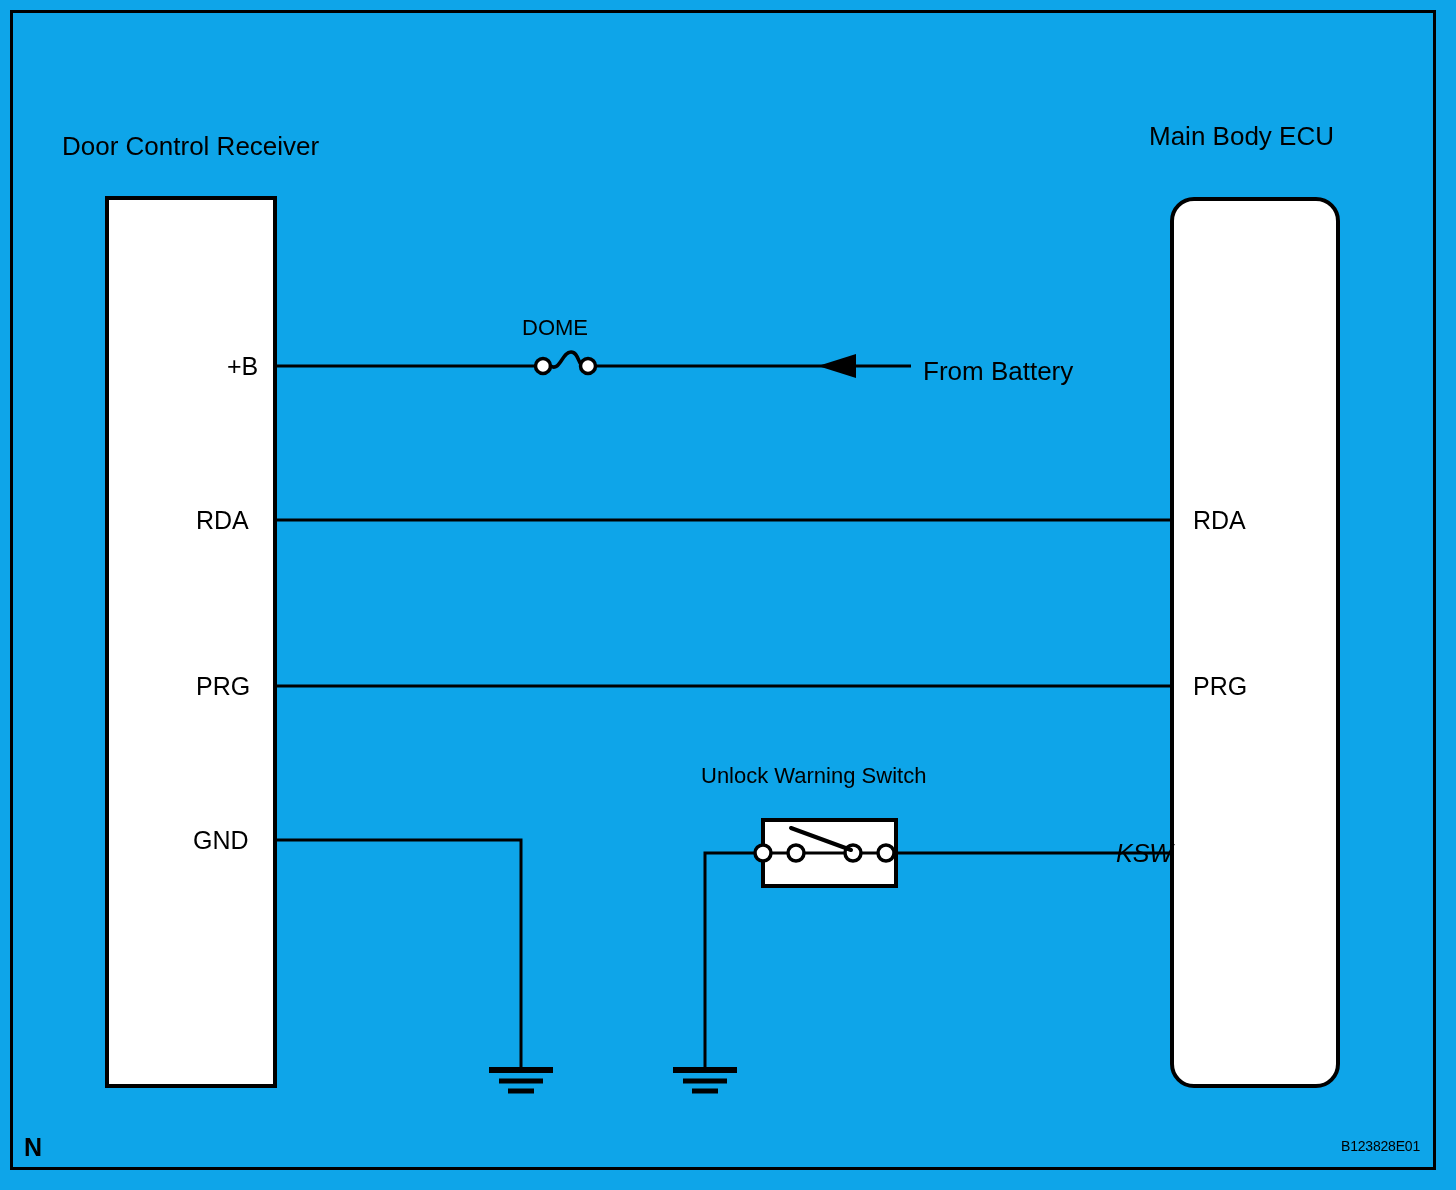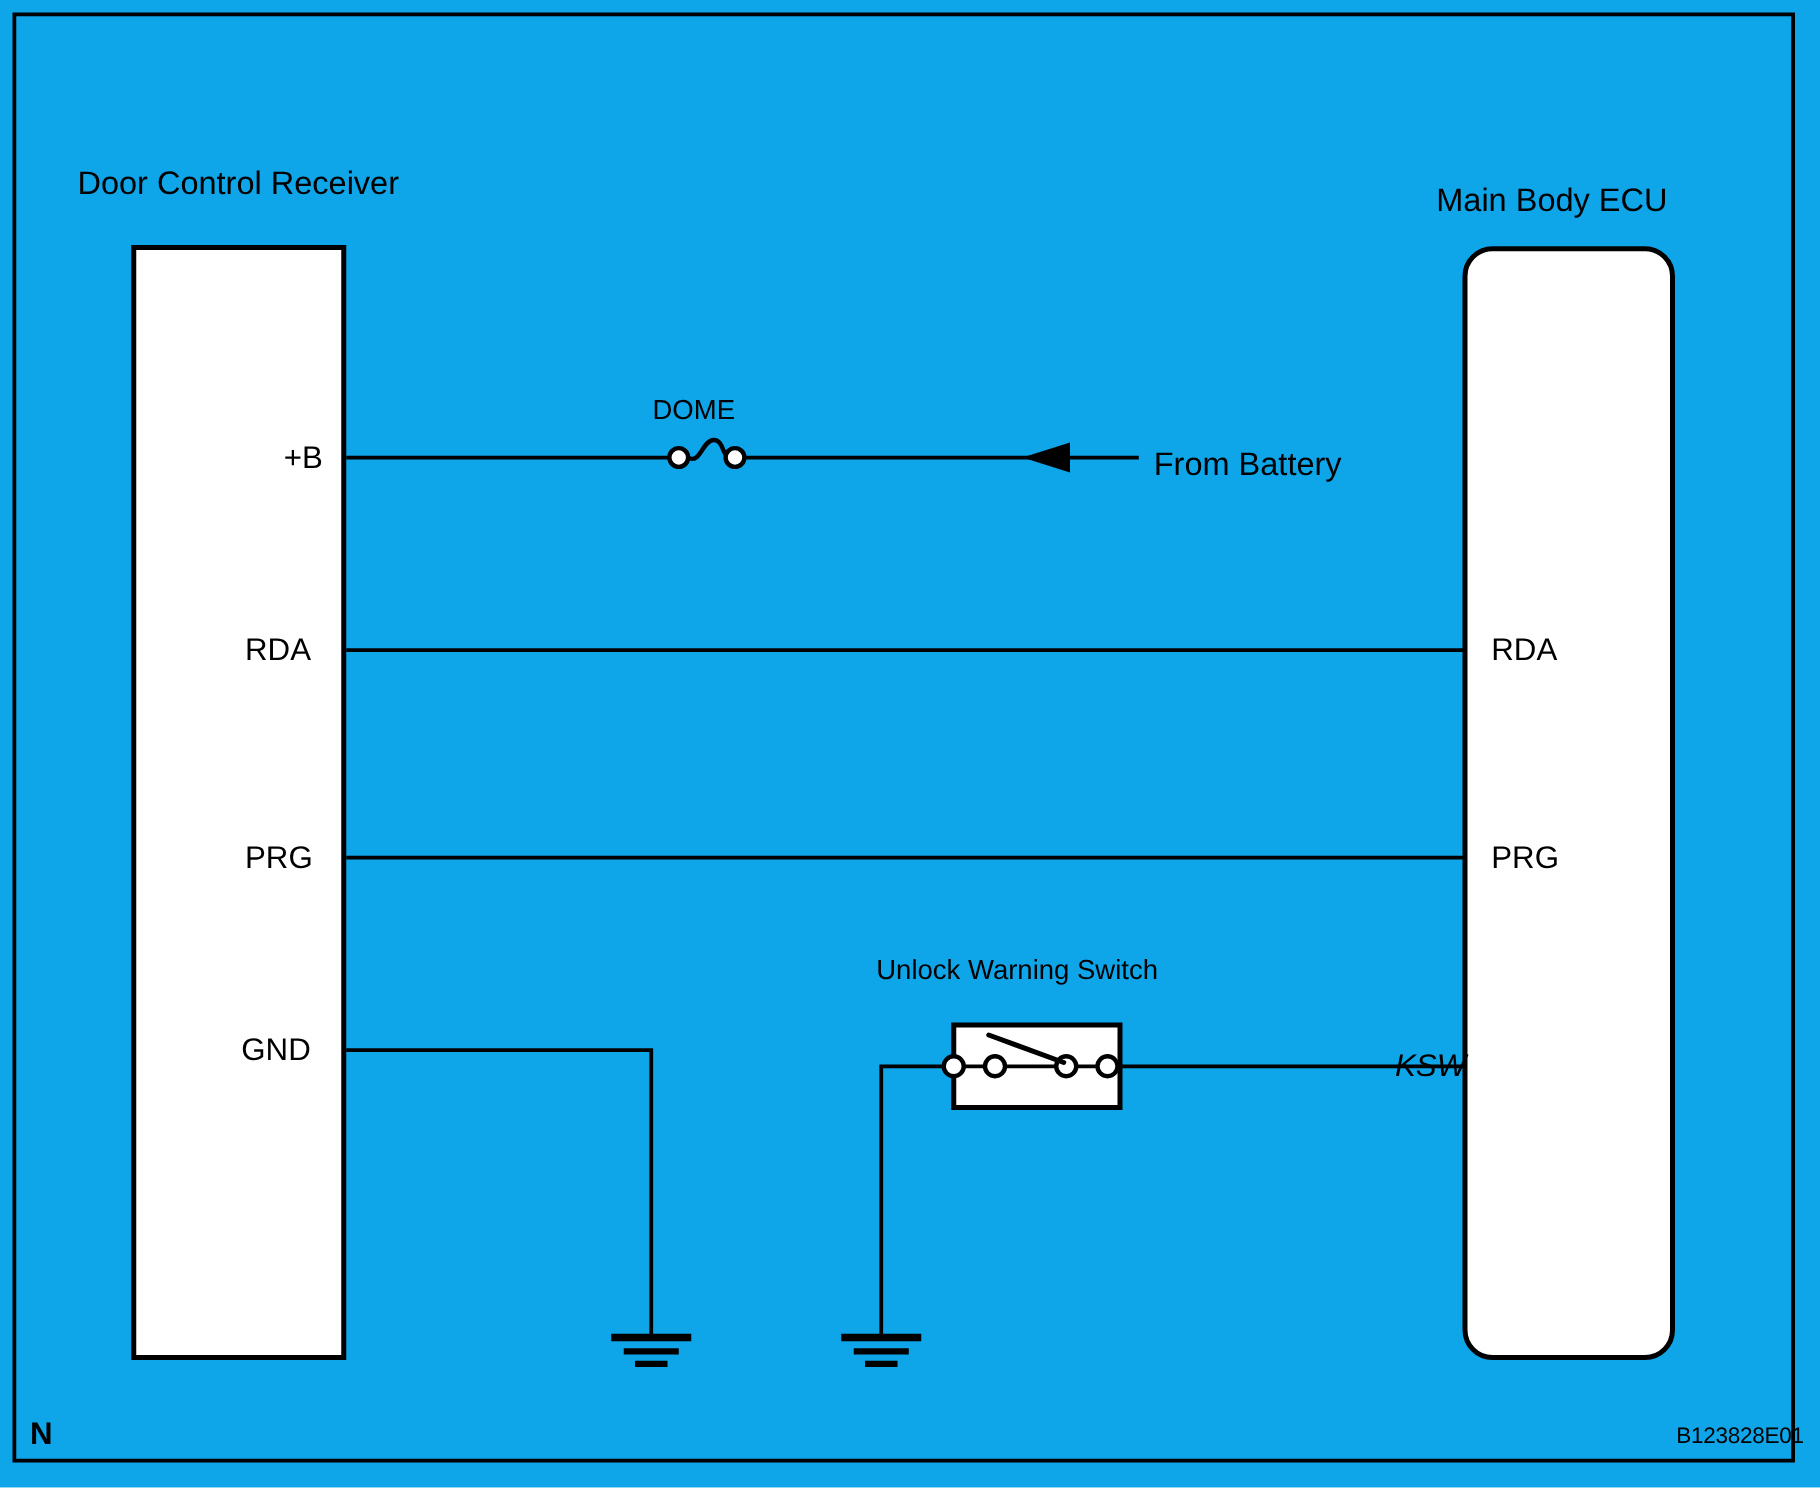--- a/index.html
+++ b/index.html
@@ -42,21 +42,21 @@
     font-size: 22px;
   }
   .lbl-note {
     font-size: 26px;
   }
   .lbl-sheet {
     font-size: 25px;
     font-weight: bold;
   }
   .lbl-code {
-    font-size: 18px;
+    font-size: 14px;
     font-family: "Liberation Sans", sans-serif;
     letter-spacing: -0.2px;
   }
 </style>
 </head>
 <body>
 
 <div id="page">
 
   <svg id="diagram-svg" viewBox="0 0 1456 1190" xmlns="http://www.w3.org/2000/svg">
@@ -104,21 +104,21 @@
     <circle cx="886" cy="853" r="8" fill="#ffffff" stroke="#000000" stroke-width="3.5"></circle>
 
     <line x1="791" y1="828" x2="851" y2="850" stroke="#000000" stroke-width="4" stroke-linecap="round"></line>
 
     <line x1="894" y1="853" x2="1172" y2="853" stroke="#000000" stroke-width="3"></line>
 
   </svg>
 
   <div class="lbl lbl-title" style="left:62px; top:133px;">Door Control Receiver</div>
 
-  <div class="lbl lbl-title" style="left:1149px; top:123px;margin-top:24px;">Main Body ECU</div>
+  <div class="lbl lbl-title" style="left:1149px; top:123px;">Main Body ECU</div>
 
   <div class="lbl lbl-term" style="left:227px; top:354px;">+B</div>
 
   <div class="lbl lbl-term" style="left:196px; top:508px;">RDA</div>
 
   <div class="lbl lbl-term" style="left:196px; top:674px;">PRG</div>
 
   <div class="lbl lbl-term" style="left:193px; top:828px;text-align:center;">GND</div>
 
   <div class="lbl lbl-term" style="left:1193px; top:508px;">RDA</div>

